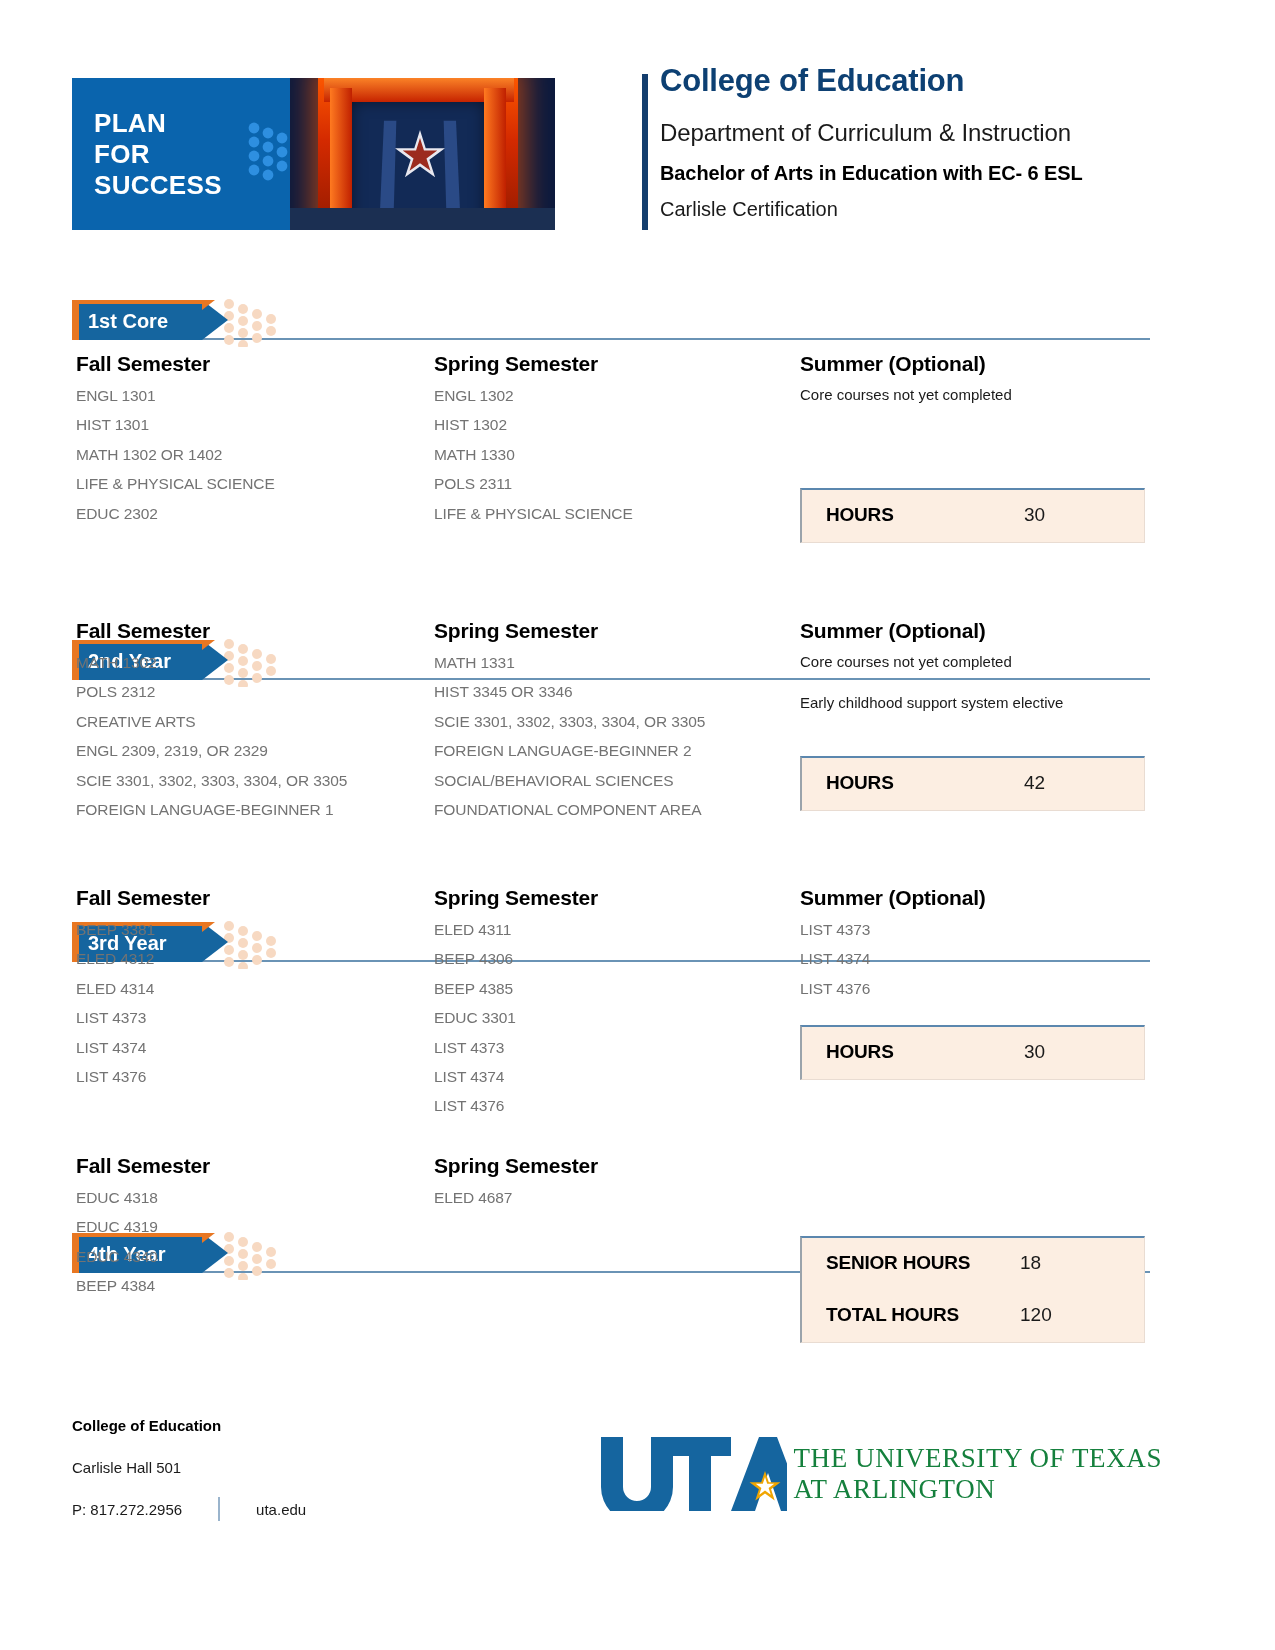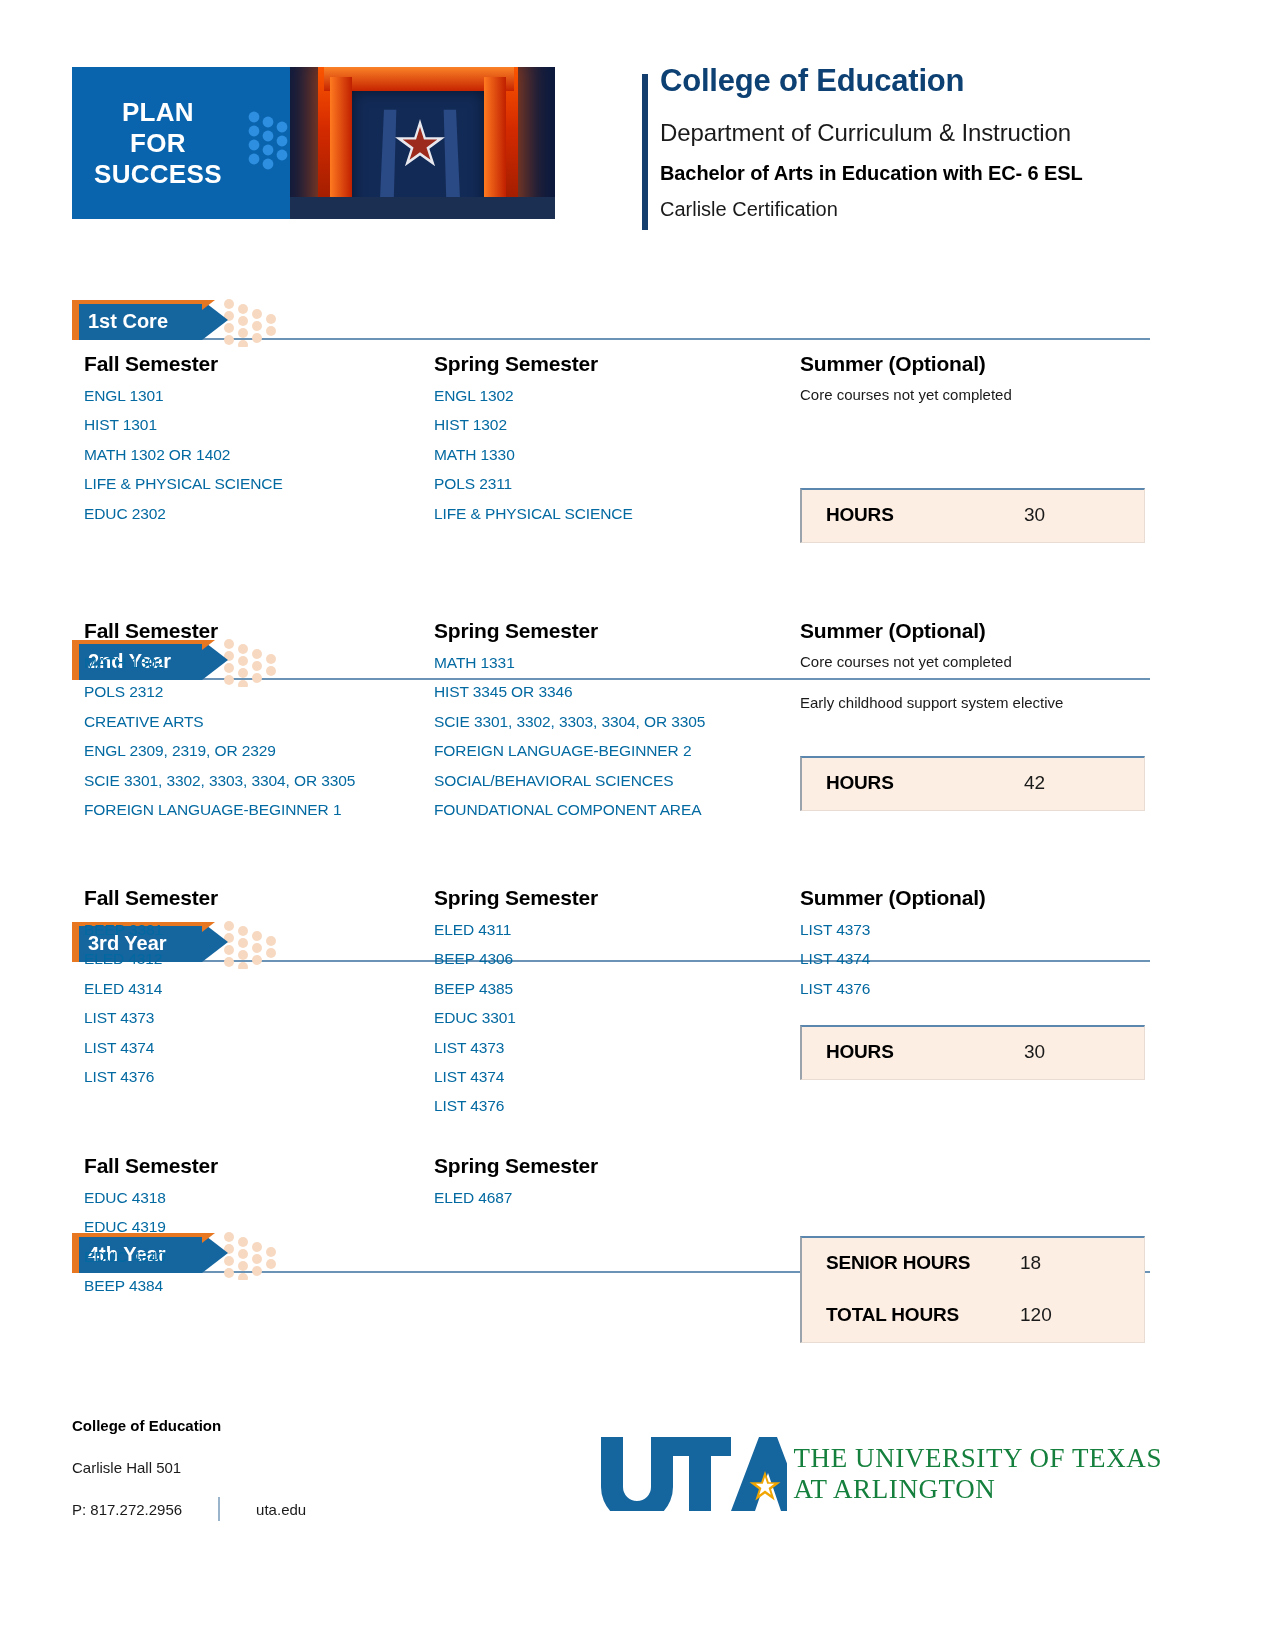--- a/index.html
+++ b/index.html
@@ -22,25 +22,24 @@
   .header {
     position: absolute;
     left: 72px;
     top: 62px;
     width: 1100px;
     height: 190px;
   }
   .banner-img {
     position: absolute;
     left: 0;
-    top: 5px;
+    top: 16px;
     width: 483px;
     height: 164px;
     overflow: hidden;
-    text-align: center;
   }
   .banner-blue {
     position: absolute;
     left: 0; top: 0;
     width: 218px; height: 152px;
     background: #0a64ad;
   }
   .banner-photo {
     position: absolute;
     left: 218px; top: 0;
@@ -197,35 +196,35 @@
     white-space: nowrap;
   }
   .year-dots {
     position: absolute;
     left: 150px; top: -3px;
   }
 
   
   .cols { position: absolute; left: 72px; width: 1078px; }
   .col { position: absolute; top: 0; }
-  .col-fall   { left: 12px;   width: 360px; }
+  .col-fall   { left: 4px;   width: 360px; }
   .col-spring { left: 362px; width: 360px; }
   .col-summer { left: 728px; width: 350px; }
 
   .sem-title {
     font-size: 21px;
     font-weight: bold;
     color: #000;
     line-height: 27px;
     letter-spacing: -0.2px;
     margin-bottom: 7px;
   }
   .course {
     font-size: 15.5px;
-    color: #0369a1;
+    color: #737373;
     line-height: 21.4px;
     letter-spacing: -0.1px;
     white-space: nowrap;
     margin-top: 8px;
   }
   .summer-note {
     font-size: 15px;
     color: #1a1a1a;
     line-height: 21px;
     margin-bottom: 20px;

